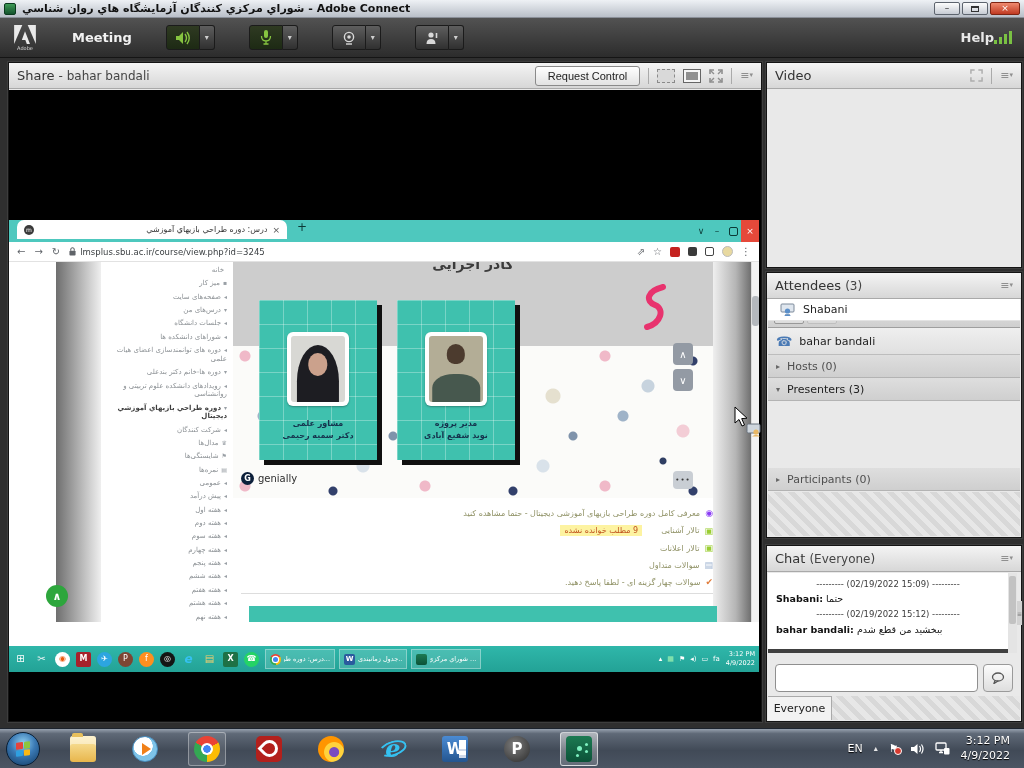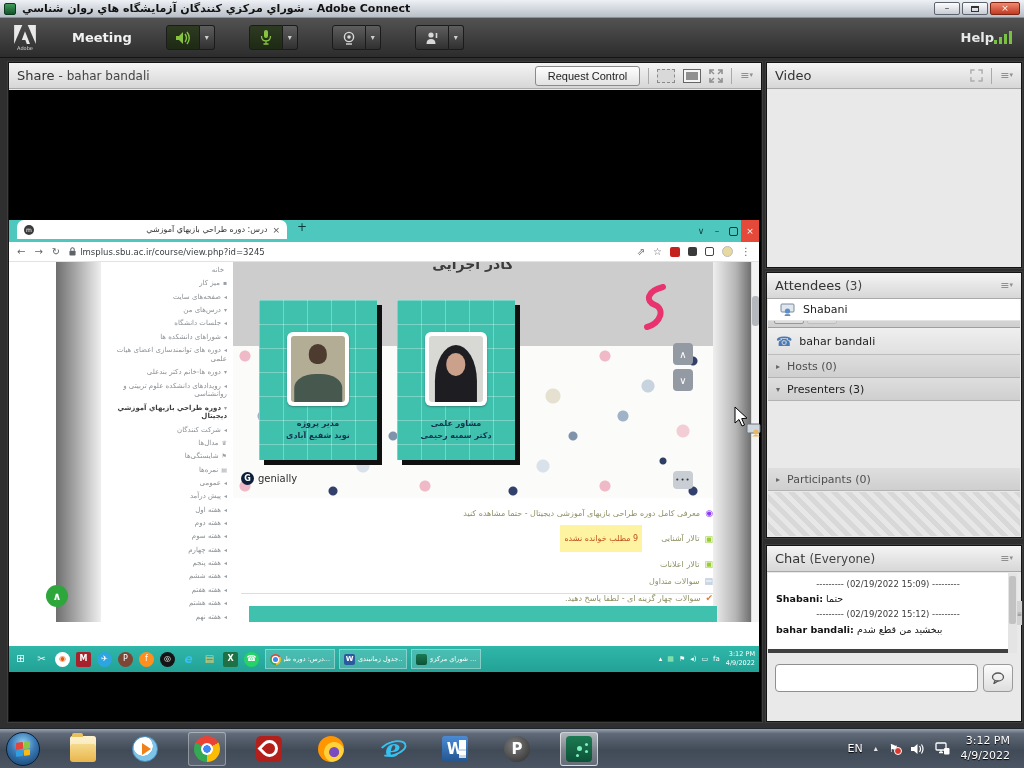--- a/index.html
+++ b/index.html
@@ -138,21 +138,21 @@
     background:#c9ced4;color:#3a3a3a;font-size:7px;letter-spacing:1px;display:flex;align-items:center;justify-content:center}
   .g-brand{position:absolute;left:8px;top:218px;display:flex;align-items:center;gap:4px}
   .g-brand .gdot{width:13px;height:13px;border-radius:50%;background:#0c1f3a;color:#fff;font-size:8px;
     font-weight:bold;display:flex;align-items:center;justify-content:center}
   .g-brand .gtxt{font-size:10px;color:#2e2e2e}
 
   
   .clinks{position:absolute;left:232px;top:246px;width:472px;direction:rtl}
   .clink{display:flex;align-items:center;gap:5px;margin-bottom:7px;font-size:8px;color:#8f9165}
   .clink .g{font-size:9px}
-  .badge{background:#fdf3a1;color:#c0531f;padding:9px 4px;margin-right:14px;font-size:8px}
+  .badge{background:#fdf3a1;color:#c0531f;padding:1px 4px;margin-right:14px;font-size:8px}
   .badge:empty{display:none}
   .cdivider{position:absolute;left:232px;top:331px;width:472px;border-top:1px solid #ddd}
   .tealbar{position:absolute;left:240px;top:344px;width:468px;height:18px;background:#3fc1ae}
 
   
   .itb{position:absolute;left:0;top:426px;width:750px;height:26px;background:linear-gradient(#2fb7aa,#23a296);
     display:flex;align-items:center;padding:0 4px;gap:6px}
   .iic{width:15px;height:15px;display:flex;align-items:center;justify-content:center;
     font-size:10px;line-height:1;flex:none}
   .iic.rnd{border-radius:50%;font-size:8px}
@@ -481,32 +481,32 @@
           <span class="scrolltop">∧</span>
 
           <div class="embed">
             <div class="embed-top"></div>
             <div class="terrazzo"></div>
             <div class="g-heading">کادر اجرایی</div>
 
             <div class="cards">
 
 
+                <div class="card woman">
+                  <div class="photo">
+                    <div class="ph"></div>
+                  </div>
+                  <div class="card-cap"><span>مشاور علمی</span><br><span>دکتر سمیه رحیمی</span></div>
+                </div>
+
                 <div class="card man">
                   <div class="photo">
                     <div class="ph"></div>
                   </div>
                   <div class="card-cap"><span>مدیر پروژه</span><br><span>نوید شفیع آبادی</span></div>
-                </div>
-
-                <div class="card woman">
-                  <div class="photo">
-                    <div class="ph"></div>
-                  </div>
-                  <div class="card-cap"><span>مشاور علمی</span><br><span>دکتر سمیه رحیمی</span></div>
                 </div>
               </div>
 
             <svg class="abs squiggle" width="26" height="46">
                 <path d="M22 3 C6 7 4 17 14 21 C24 25 20 39 6 43" stroke="#e8336e" stroke-width="6" fill="none" stroke-linecap="round"></path>
               </svg>
             <div class="g-nav" style="top:89px">∧</div>
             <div class="g-nav" style="top:115px">∨</div>
             <div class="g-dots">•••</div>
             <div class="g-brand">
@@ -741,20 +741,23 @@
     <div class="chat-inrow">
       <input class="chat-input" value="" style="">
       <span class="send-btn">
         <svg width="14" height="12" viewBox="0 0 14 12">
             <ellipse cx="7" cy="5" rx="5.5" ry="4" fill="none" stroke="#555" stroke-width="1.3"></ellipse>
             <path d="M4 8.5 L3 11.5 L7 9" fill="none" stroke="#555" stroke-width="1.3"></path>
           </svg>
       </span>
     </div>
 
+    <div class="chat-tabs">
+      <span class="ev-tab">Everyone</span>
+    </div>
   </div>
 
   <div class="abs wtb">
     <span class="orb">
       <span class="flag">
         <i style="background:#e4443c"></i>
           <i style="background:#8cc63e"></i>
           <i style="background:#2f9fe0"></i>
           <i style="background:#fdb813"></i>
       </span>

